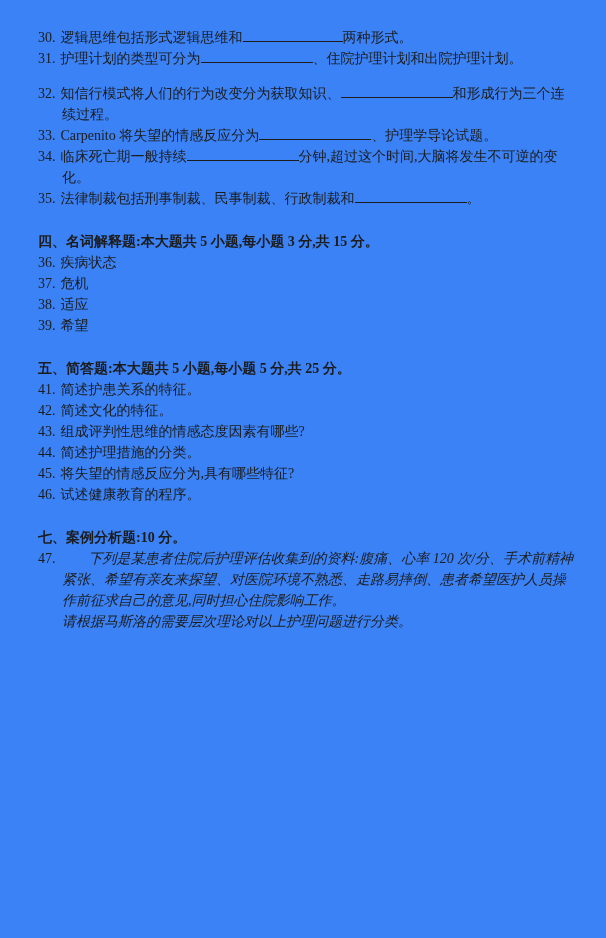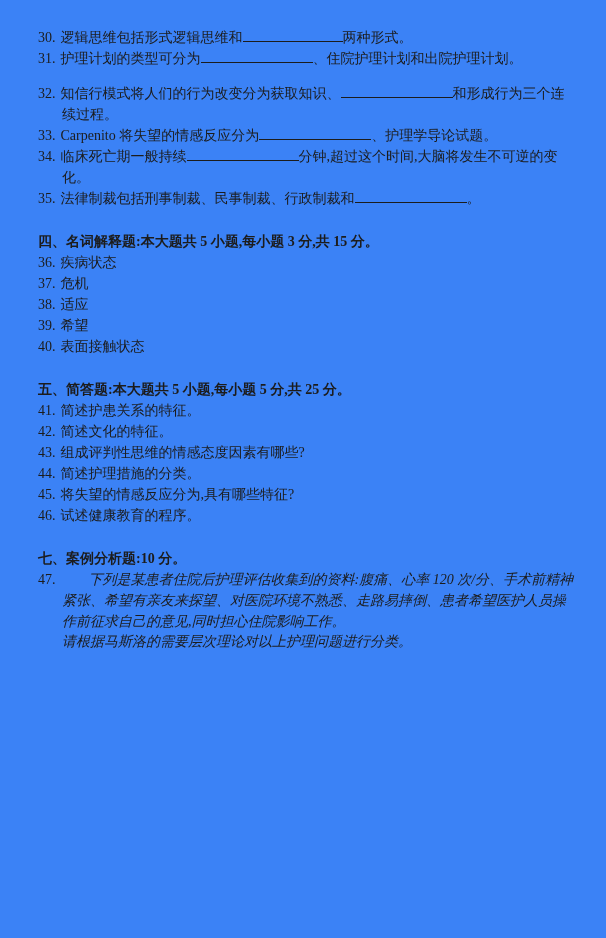--- a/index.html
+++ b/index.html
@@ -48,30 +48,29 @@
 
     <div class="q"><span class="qnum">34.</span><span>临床死亡期一般持续</span><span class="blank"></span><span>分钟,超过这个时间,大脑将发生不可逆的变化。</span></div>
 
     <div class="q"><span class="qnum">35.</span><span>法律制裁包括刑事制裁、民事制裁、行政制裁和</span><span class="blank"></span><span>。</span></div>
 
     <div class="sec-title gap-lg">四、名词解释题:本大题共 5 小题,每小题 3 分,共 15 分。</div>
     <div class="q"><span class="qnum">36.</span><span>疾病状态</span></div>
     <div class="q"><span class="qnum">37.</span><span>危机</span></div>
     <div class="q"><span class="qnum">38.</span><span>适应</span></div>
     <div class="q"><span class="qnum">39.</span><span>希望</span></div>
-    <div class="q"><span class="qnum">40.</span><span>表面接触状态</span></div>
 
     <div class="sec-title gap-lg">五、简答题:本大题共 5 小题,每小题 5 分,共 25 分。</div>
     <div class="q"><span class="qnum">41.</span><span>简述护患关系的特征。</span></div>
     <div class="q"><span class="qnum">42.</span><span>简述文化的特征。</span></div>
     <div class="q"><span class="qnum">43.</span><span>组成评判性思维的情感态度因素有哪些?</span></div>
     <div class="q"><span class="qnum">44.</span><span>简述护理措施的分类。</span></div>
     <div class="q"><span class="qnum">45.</span><span>将失望的情感反应分为,具有哪些特征?</span></div>
 
     <div class="q"><span class="qnum">46.</span><span>试述健康教育的程序。</span></div>
 
     <div class="sec-title gap-lg">七、案例分析题:10 分。</div>
     <div class="q"><span class="qnum">47.</span><span class="q47gap"></span><span class="kai">下列是某患者住院后护理评估收集到的资料:腹痛、心率 120 次/分、手术前精神紧张、希望有亲友来探望、对医院环境不熟悉、走路易摔倒、患者希望医护人员操作前征求自己的意见,同时担心住院影响工作。</span></div>
-    <div class="q kai" style="padding-left:24px; text-indent:0;font-family:Liberation Mono, monospace;">请根据马斯洛的需要层次理论对以上护理问题进行分类。</div>
+    <div class="q kai" style="padding-left:24px; text-indent:0;">请根据马斯洛的需要层次理论对以上护理问题进行分类。</div>
 
   </div>
 
 </div>
 
 </body></html>

